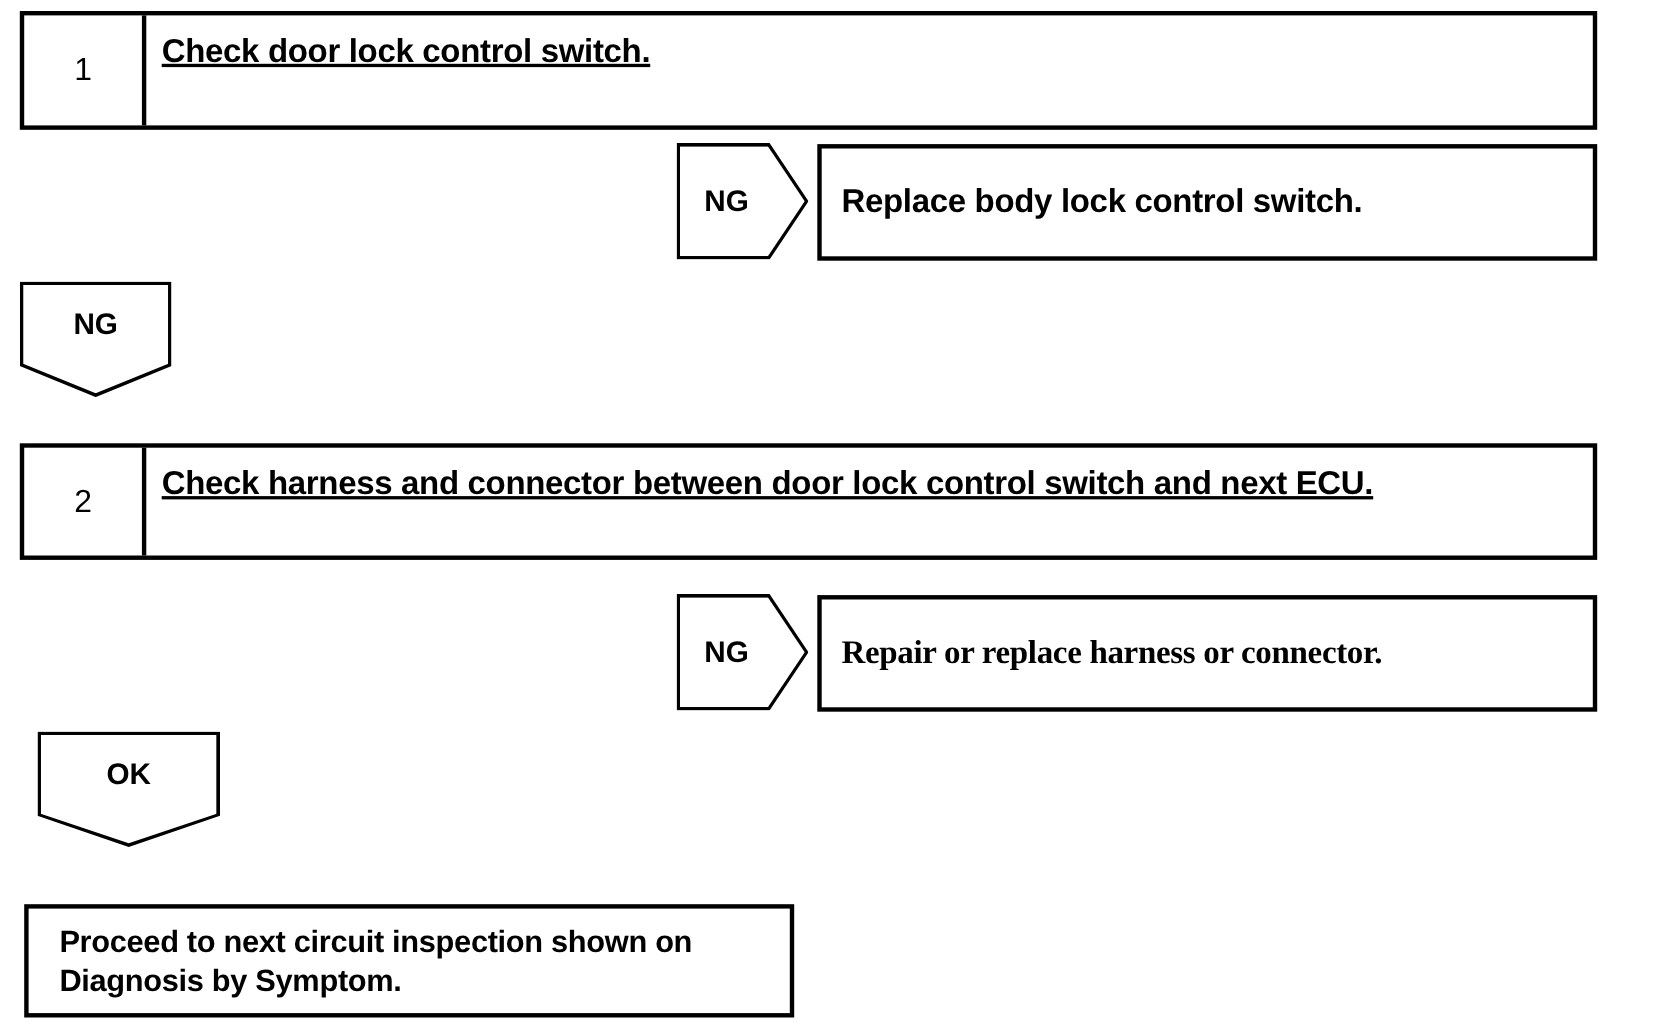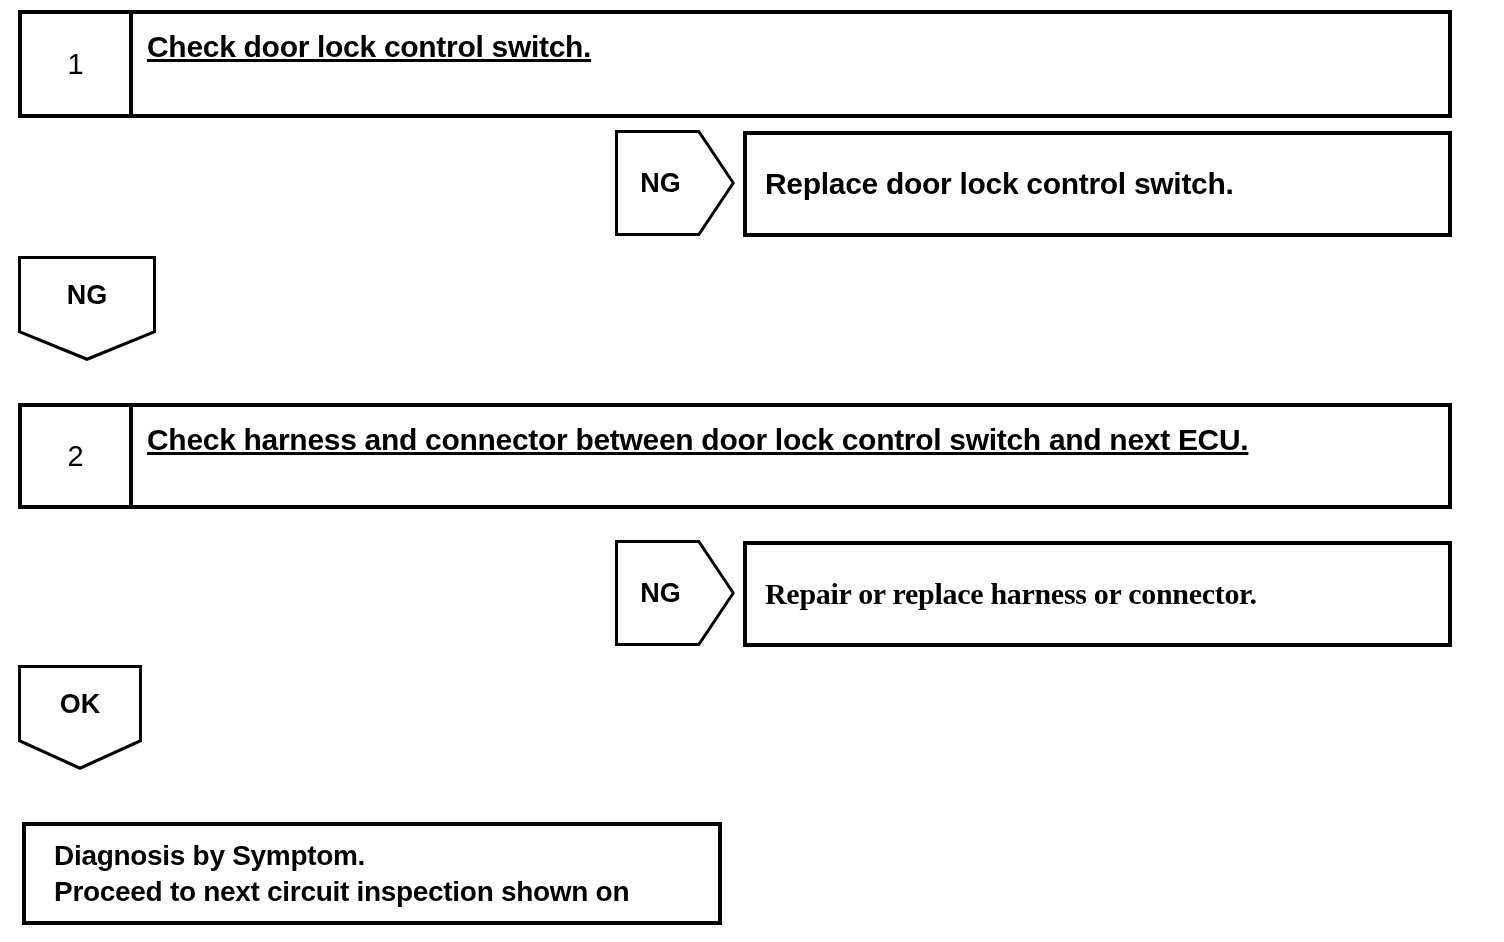--- a/index.html
+++ b/index.html
@@ -147,42 +147,42 @@
   <div class="step-row" style="left:18px; top:10px; width:1434px; height:108px;">
     <div class="step-num">1</div>
     <div class="step-text">Check door lock control switch.</div>
   </div>
 
   <div class="tag-right" style="left:615px; top:130px; width:120px; height:106px;">
     <div class="tag-right-inner">
       <span class="tag-right-label">NG</span>
     </div>
   </div>
-  <div class="action-box" style="left:743px; top:131px; width:709px; height:106px;">Replace door lock control switch.</div>
+  <div class="action-box" style="left:743px; top:131px; width:709px; height:106px;">Replace body lock control switch.</div>
 
   <div class="tag-down" style="left:18px; top:256px; width:138px; height:105px;">
     <div class="tag-down-inner"></div>
     <span class="tag-down-label">NG</span>
   </div>
 
   <div class="step-row" style="left:18px; top:403px; width:1434px; height:106px;">
     <div class="step-num">2</div>
     <div class="step-text">Check harness and connector between door lock control switch and next ECU.</div>
   </div>
 
   <div class="tag-right" style="left:615px; top:540px; width:120px; height:106px;">
     <div class="tag-right-inner">
       <span class="tag-right-label">NG</span>
     </div>
   </div>
   <div class="action-box" style="left:743px; top:541px; width:709px; height:106px;font-family:Liberation Serif, serif;">Repair or replace harness or connector.</div>
 
-  <div class="tag-down" style="left:18px; top:665px; width:124px; height:105px;">
+  <div class="tag-down" style="left:34px; top:665px; width:166px; height:105px;">
     <div class="tag-down-inner"></div>
     <span class="tag-down-label">OK</span>
   </div>
 
   <div class="terminal-box" style="left:22px; top:822px; width:700px; height:103px;">
+    <span class="terminal-line">Proceed to next circuit inspection shown on</span>
     <span class="terminal-line">Diagnosis by Symptom.</span>
-    <span class="terminal-line">Proceed to next circuit inspection shown on</span>
   </div>
 
 </div>
 
 </body></html>

